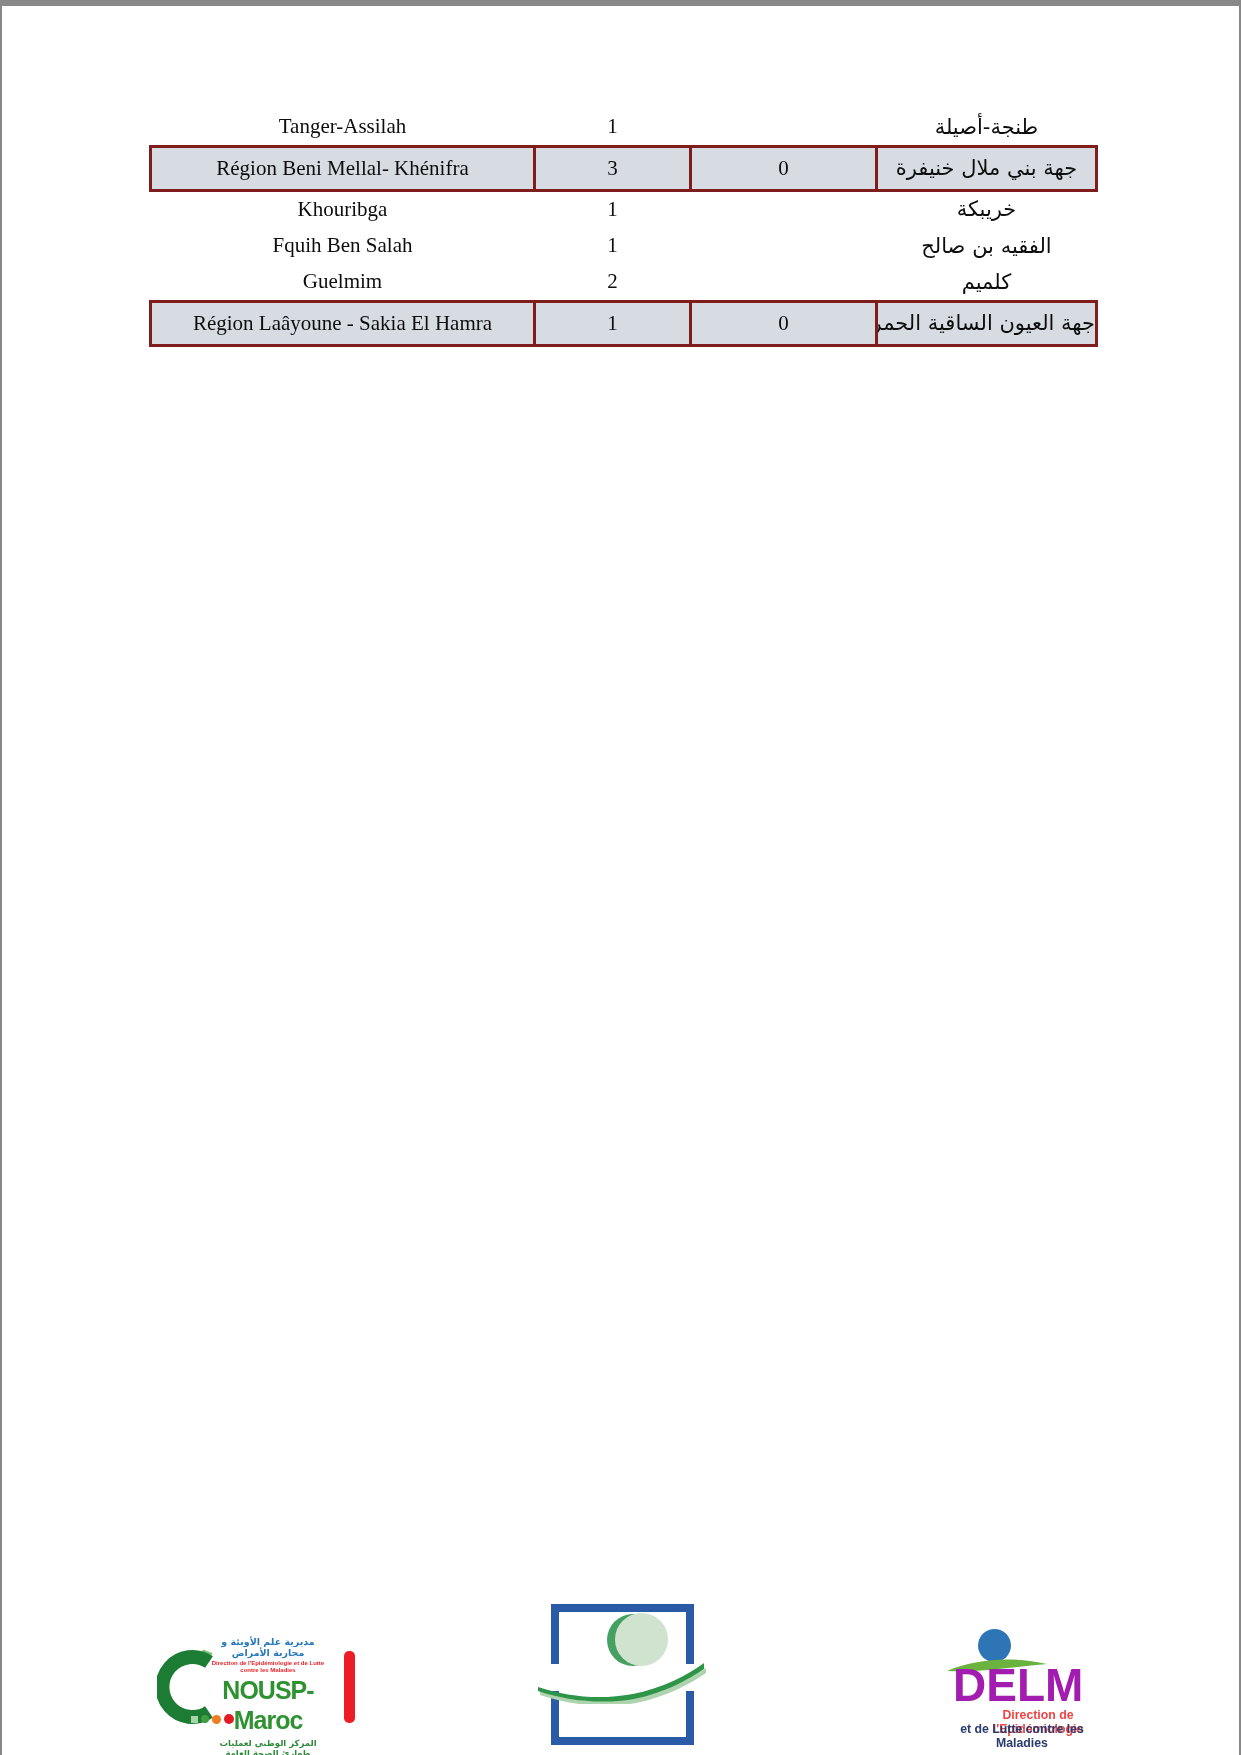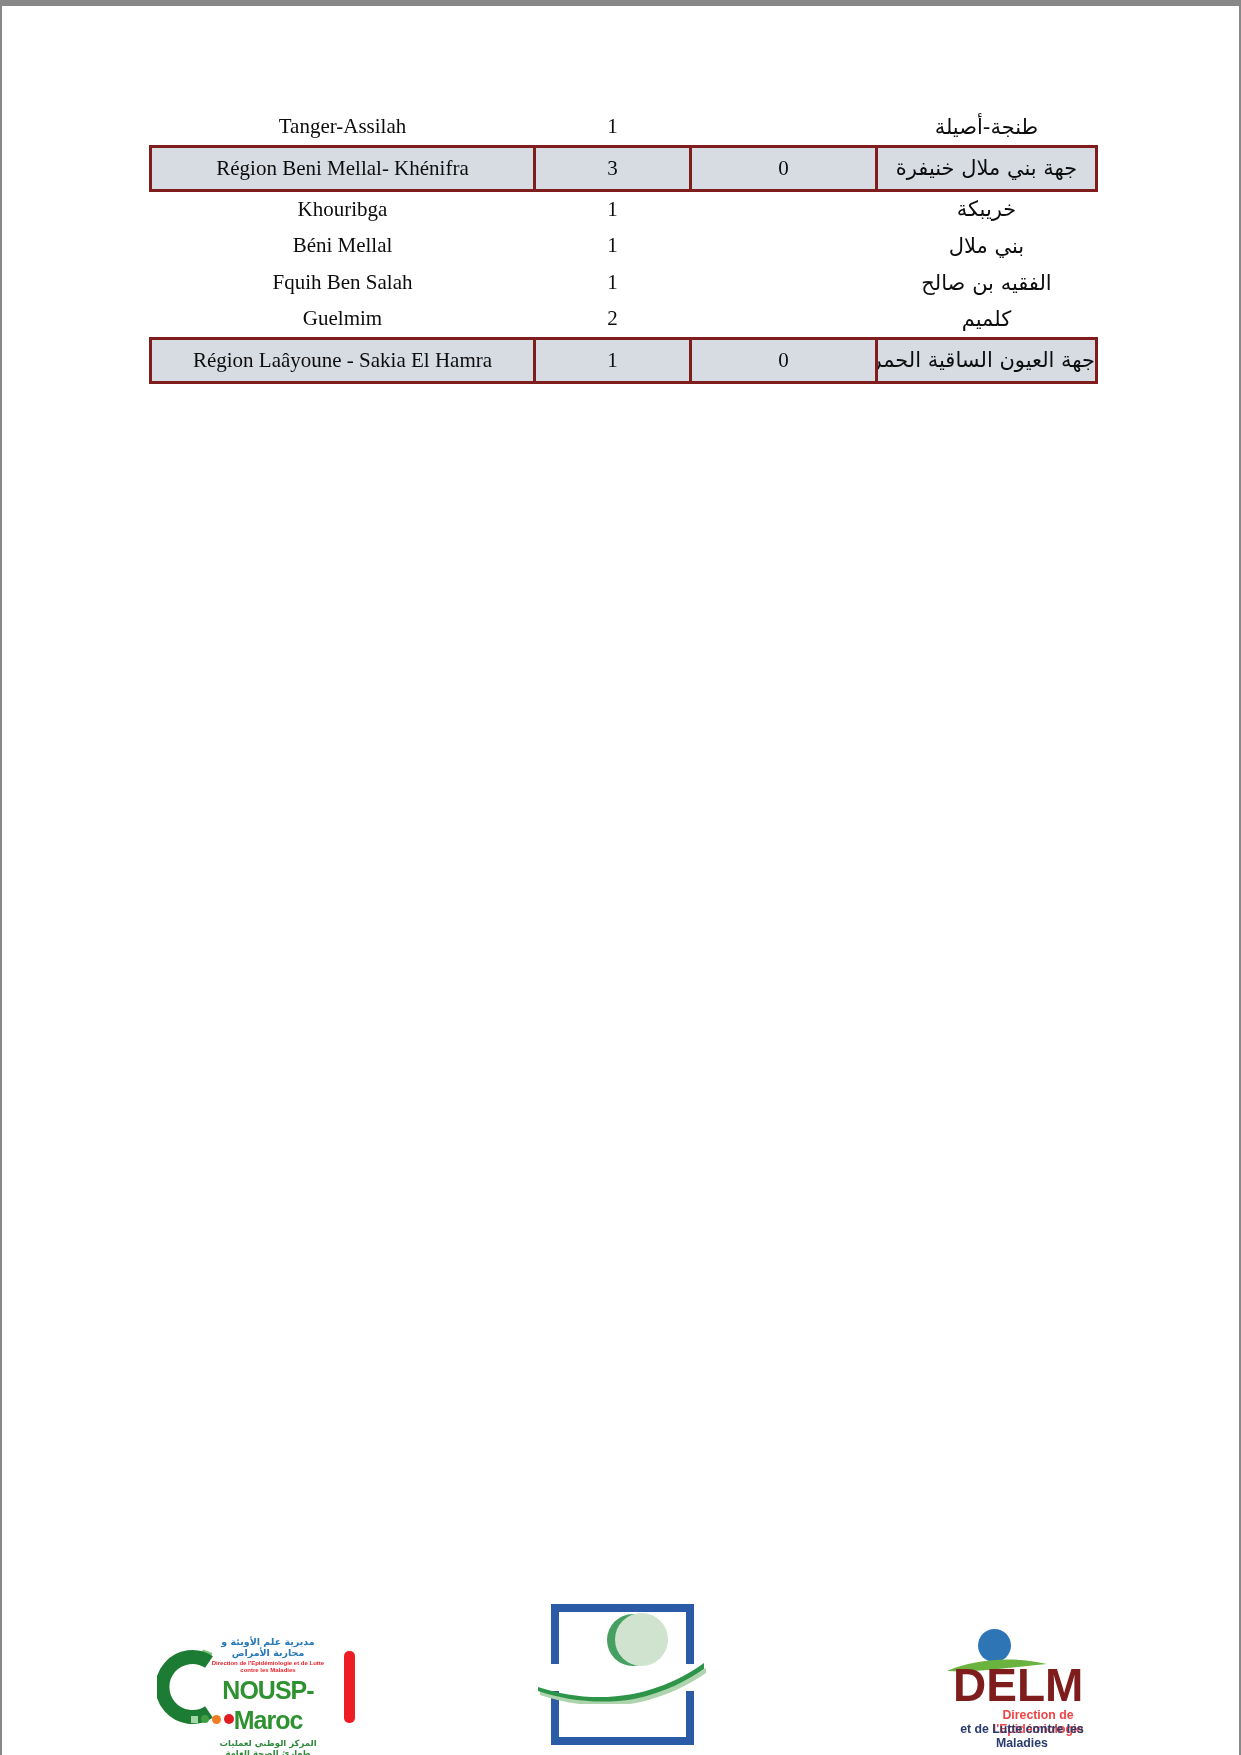--- a/index.html
+++ b/index.html
@@ -38,21 +38,21 @@
   .emblem .br-bot{position:absolute;bottom:0;left:0;right:0;height:46px;
         border:8px solid #2b5ba6;border-top:none;}
   .emblem .moon-dark{position:absolute;left:56px;top:10px;width:52px;height:52px;border-radius:50%;background:#46a061;}
   .emblem .moon-pale{position:absolute;left:64px;top:9px;width:53px;height:53px;border-radius:50%;background:#cfe3cf;}
   .emblem .swoosh{position:absolute;left:-13px;top:56px;width:168px;height:44px;}
 
   .delm{position:absolute;left:945px;top:1623px;width:150px;height:106px;
         font-family:"Liberation Sans",sans-serif;}
   .delm .person{position:absolute;left:31px;top:0;width:33px;height:33px;border-radius:50%;background:#2e75b6;}
   .delm .dswoosh{position:absolute;left:0;top:26px;width:102px;height:20px;}
-  .delm .name{position:absolute;left:6px;top:33px;width:144px;color:#7f1d1d;
+  .delm .name{position:absolute;left:6px;top:33px;width:144px;color:#a21caf;
         font-weight:bold;font-size:46px;line-height:1;letter-spacing:0;}
   .delm .l1{position:absolute;left:16px;top:79px;width:150px;color:#ef4444;font-weight:bold;font-size:12.3px;text-align:center;}
   .delm .l2{position:absolute;left:0;top:93px;width:150px;color:#2a3b6e;font-weight:bold;font-size:12.3px;text-align:center;}
 </style>
 </head>
 <body>
 
 <div class="page">
 
   <table class="region-table">
@@ -73,26 +73,20 @@
           <td>Région Beni Mellal- Khénifra</td>
           <td>3</td>
           <td>0</td>
           <td dir="rtl" class="ar">جهة بني ملال خنيفرة</td>
         </tr>
         <tr>
           <td>Khouribga</td>
           <td>1</td>
           <td></td>
           <td dir="rtl" class="ar">خريبكة</td>
-        </tr>
-        <tr>
-          <td>Béni Mellal</td>
-          <td>1</td>
-          <td></td>
-          <td dir="rtl" class="ar">بني ملال</td>
         </tr>
         <tr>
           <td>Fquih Ben Salah</td>
           <td>1</td>
           <td></td>
           <td dir="rtl" class="ar">الفقيه بن صالح</td>
         </tr>
         <tr>
           <td>Guelmim</td>
           <td>2</td>

